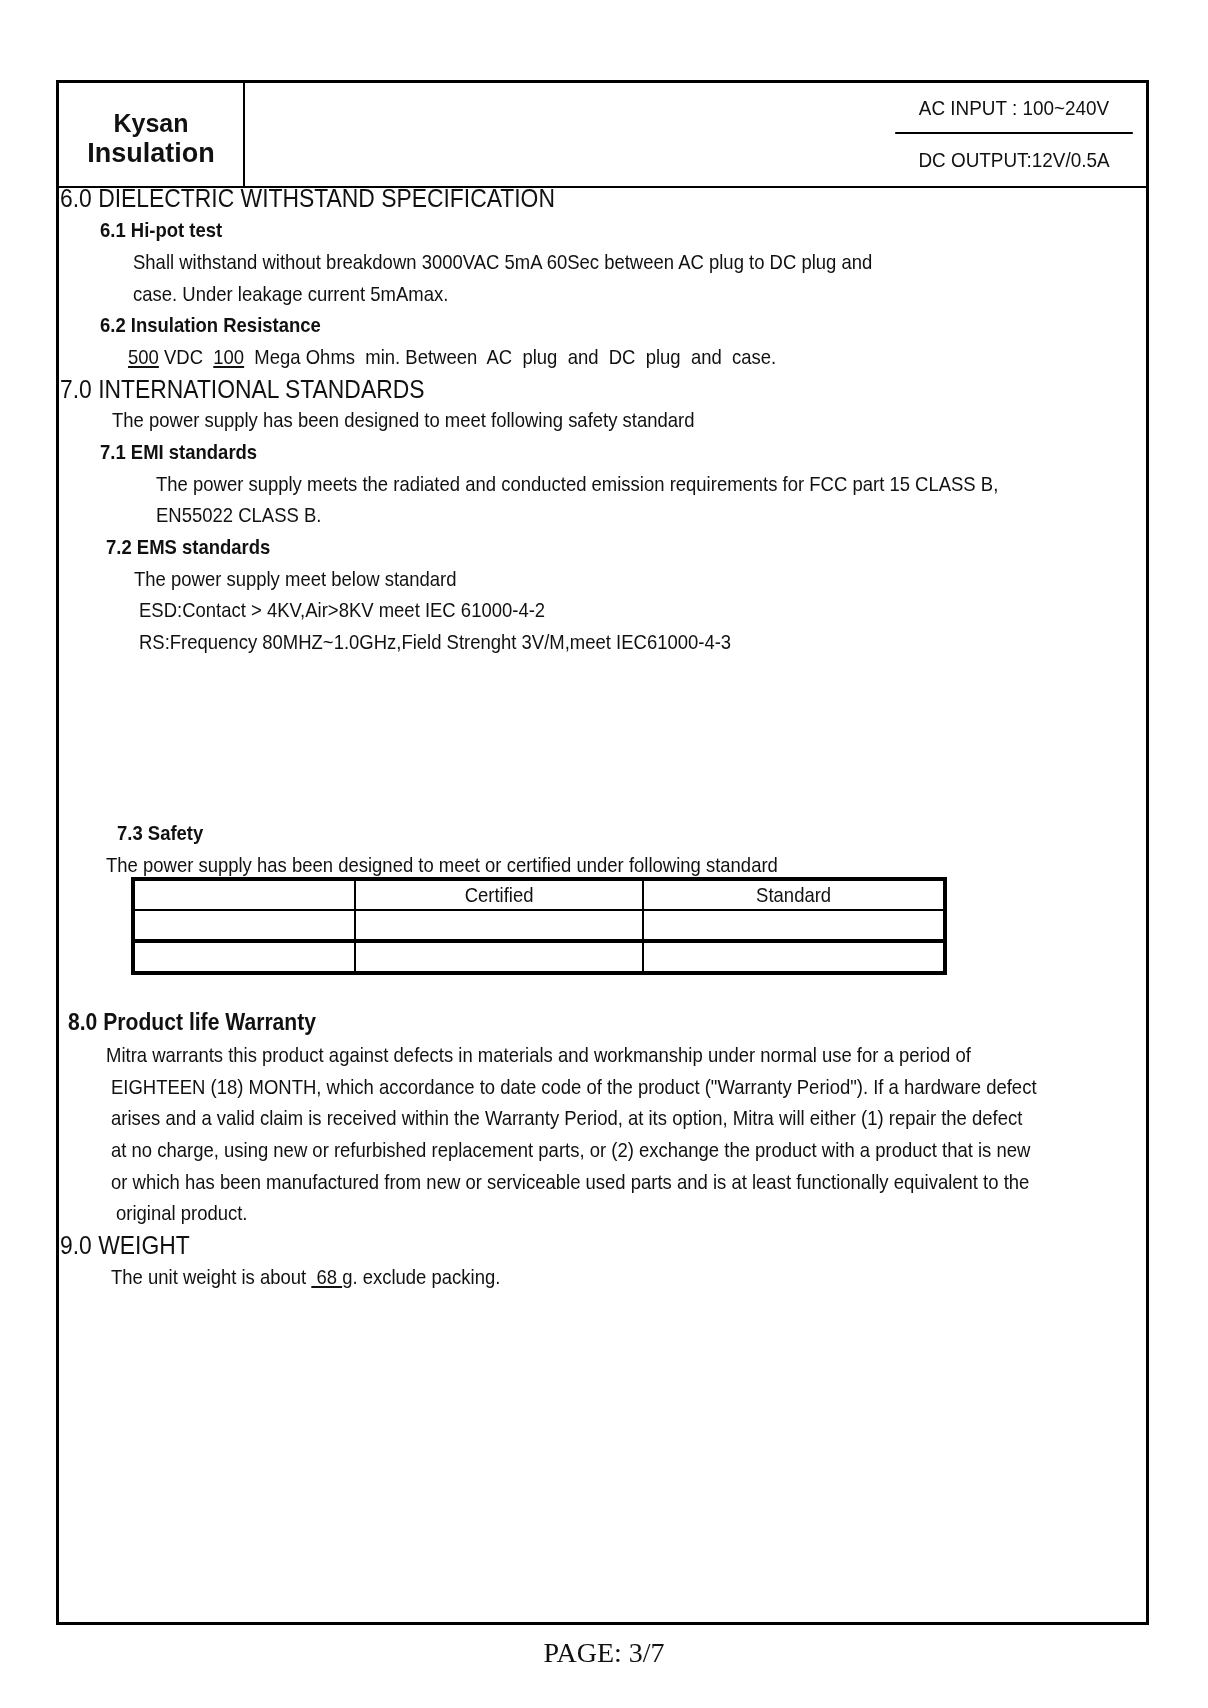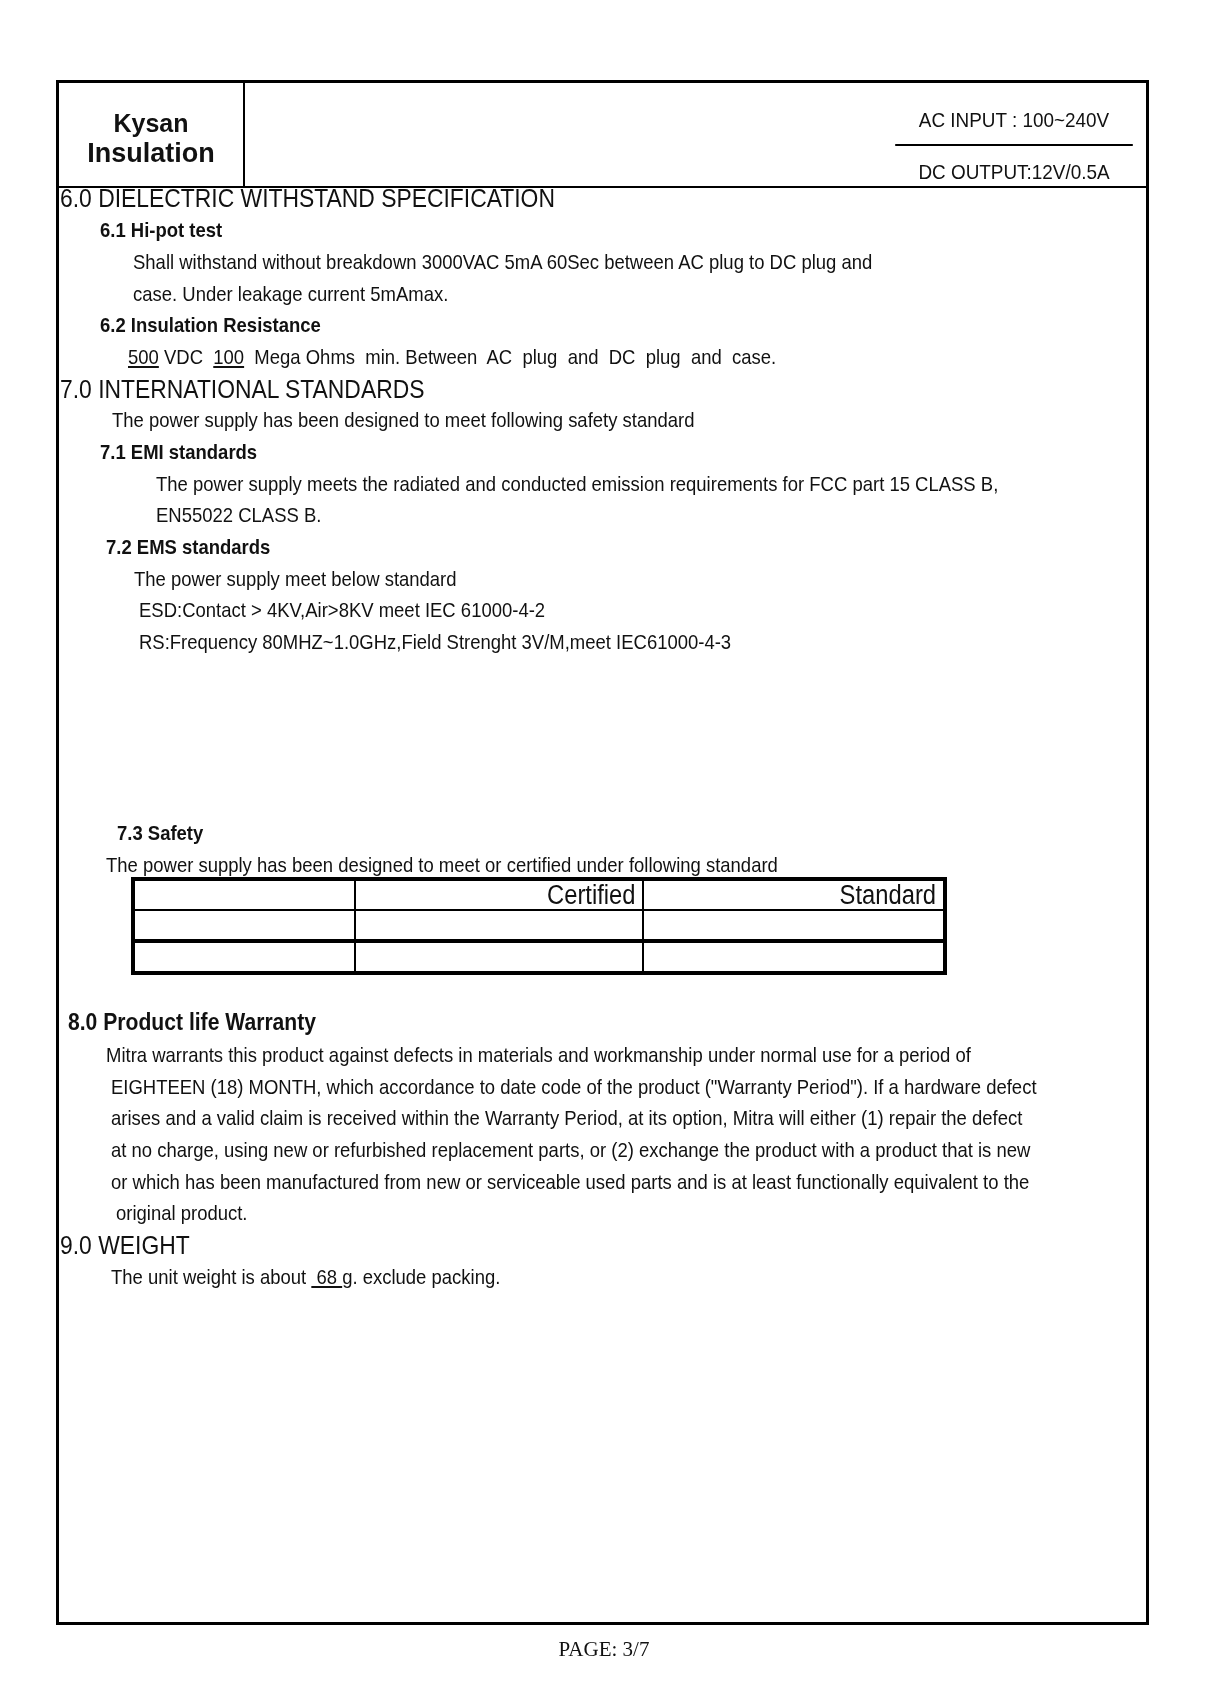--- a/index.html
+++ b/index.html
@@ -16,44 +16,44 @@
     position: absolute; left: 0; top: 0; width: 186px; height: 103px; border-right: 2px solid #000;
     text-align: center; font-weight: bold; font-size: 27px; line-height: 30px; padding-top: 25px; box-sizing: border-box;
   }
   .hdr .logo .l1 { font-size: 25px; }
   .hdr .mid { position: absolute; left: 186px; top: 0; width: 635px; height: 103px; border-right: 2px solid #000; }
   .hdr .mid .title {
     height: 49px; border-bottom: 2px solid #000; text-align: center;
     font-size: 37px; line-height: 50px; transform: scaleX(0.88); transform-origin: center;
   }
   .hdr .mid .design { text-align: center; font-size: 21px; line-height: 52px; transform: scaleX(0.9); }
-  .hdr .right { position: absolute; left: 823px; top: 12px; right: 0; height: 103px; }
+  .hdr .right { position: absolute; left: 823px; top: 0; right: 0; height: 103px; }
   .hdr .right .r1 { height: 49px; border-bottom: 2px solid #000; text-align: center; font-size: 21px; line-height: 50px; transform: scaleX(0.9); }
   .hdr .right .r2 { text-align: center; font-size: 21px; line-height: 52px; transform: scaleX(0.9); }
 
   .t { position: absolute; white-space: nowrap; transform-origin: left center; }
   .h1 { font-size: 26px; transform: scaleX(0.88); }
   .h2 { font-size: 21px; font-weight: bold; transform: scaleX(0.88); }
   .p  { font-size: 21px; transform: scaleX(0.88); }
   .u  { text-decoration: underline; }
 
   table.safety {
     position: absolute; left: 131px; top: 877px; width: 816px; border-collapse: collapse;
     border: 4px solid #000;
   }
   table.safety td {
-    border: 2px solid #000; height: 28px; padding: 0; text-align: right;
-    font-size: 27px; line-height: 28px;
+    border: 2px solid #000; height: 28px; padding: 0; text-align: center;
+    font-size: 21px; line-height: 28px;
   }
   table.safety td span { display: inline-block; transform: scaleX(0.88); }
   table.safety tr.thick td { border-top: 4px solid #000; }
 
   .footer {
     position: absolute; left: 0; width: 1208px; top: 1637px; text-align: center;
-    font-family: "Liberation Serif", serif; font-size: 21px;
+    font-family: "Liberation Serif", serif; font-size: 28px;
   }
 </style>
 </head>
 <body>
 
 <div class="frame">
   <div class="hdr">
     <div class="logo">
       <div class="l1">Kysan</div>
       <div>Insulation</div>

